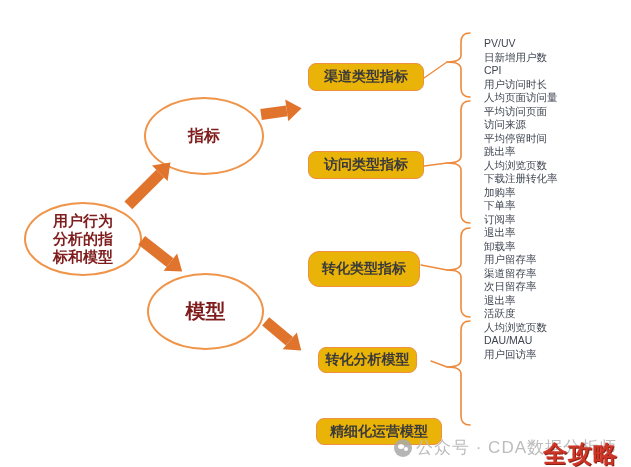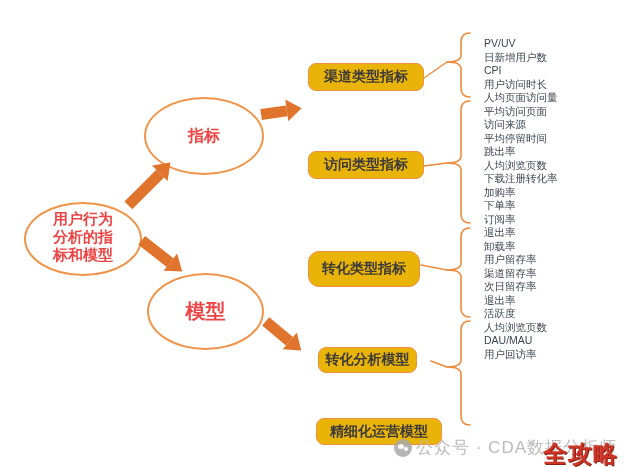--- a/index.html
+++ b/index.html
@@ -7,21 +7,21 @@
     position:relative;width:631px;height:467px;background:#ffffff;overflow:hidden;
     font-family:"Liberation Sans",sans-serif;
   }
   svg.overlay{position:absolute;left:0;top:0;width:631px;height:467px;}
   .brace{stroke:#ed8a3c;stroke-width:1.6;fill:none;stroke-linecap:round;stroke-linejoin:round;}
   .conn{stroke:#ed8a3c;stroke-width:1.4;fill:none;stroke-linecap:round;}
 
   .ellipse{
     position:absolute;border:2px solid #ef9449;border-radius:50%;background:#fff;
     display:flex;align-items:center;justify-content:center;flex-direction:column;
-    color:#ef4444;font-weight:bold;text-align:center;box-sizing:border-box;font-family:Liberation Mono, monospace;
+    color:#7f1d1d;font-weight:bold;text-align:center;box-sizing:border-box;
   }
   .root-node{left:24px;top:202px;width:118px;height:74px;font-size:15px;line-height:18px;}
   .node-metrics{left:144px;top:97px;width:120px;height:78px;font-size:16px;}
   .node-models{left:147px;top:273px;width:117px;height:77px;font-size:20px;}
 
   .arrow{position:absolute;display:flex;align-items:center;height:22px;transform-origin:0 50%;}
   .arrow .shaft{height:11px;background:#e0742c;}
   .arrow .head{width:0;height:0;border-top:11px solid transparent;border-bottom:11px solid transparent;border-left:15px solid #e0742c;}
   .arrow-1{left:128px;top:194px;transform:rotate(-45deg);}
   .arrow-2{left:142px;top:229px;transform:rotate(38deg);}

